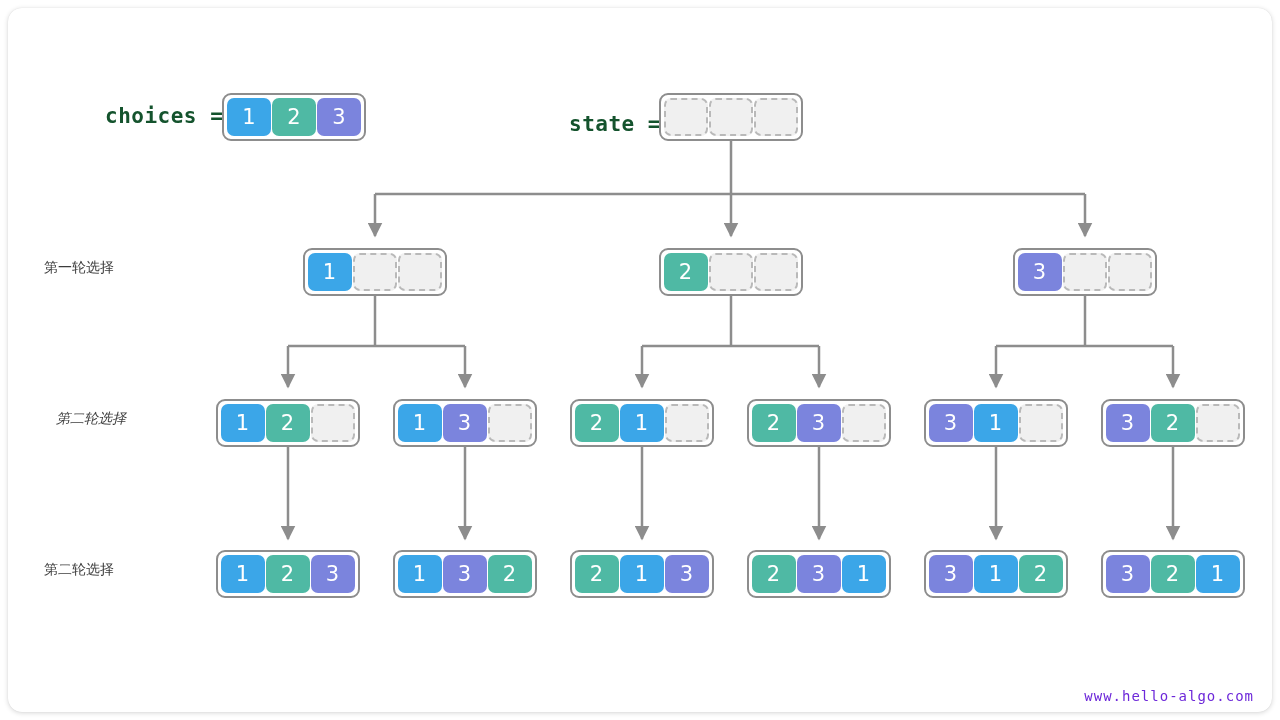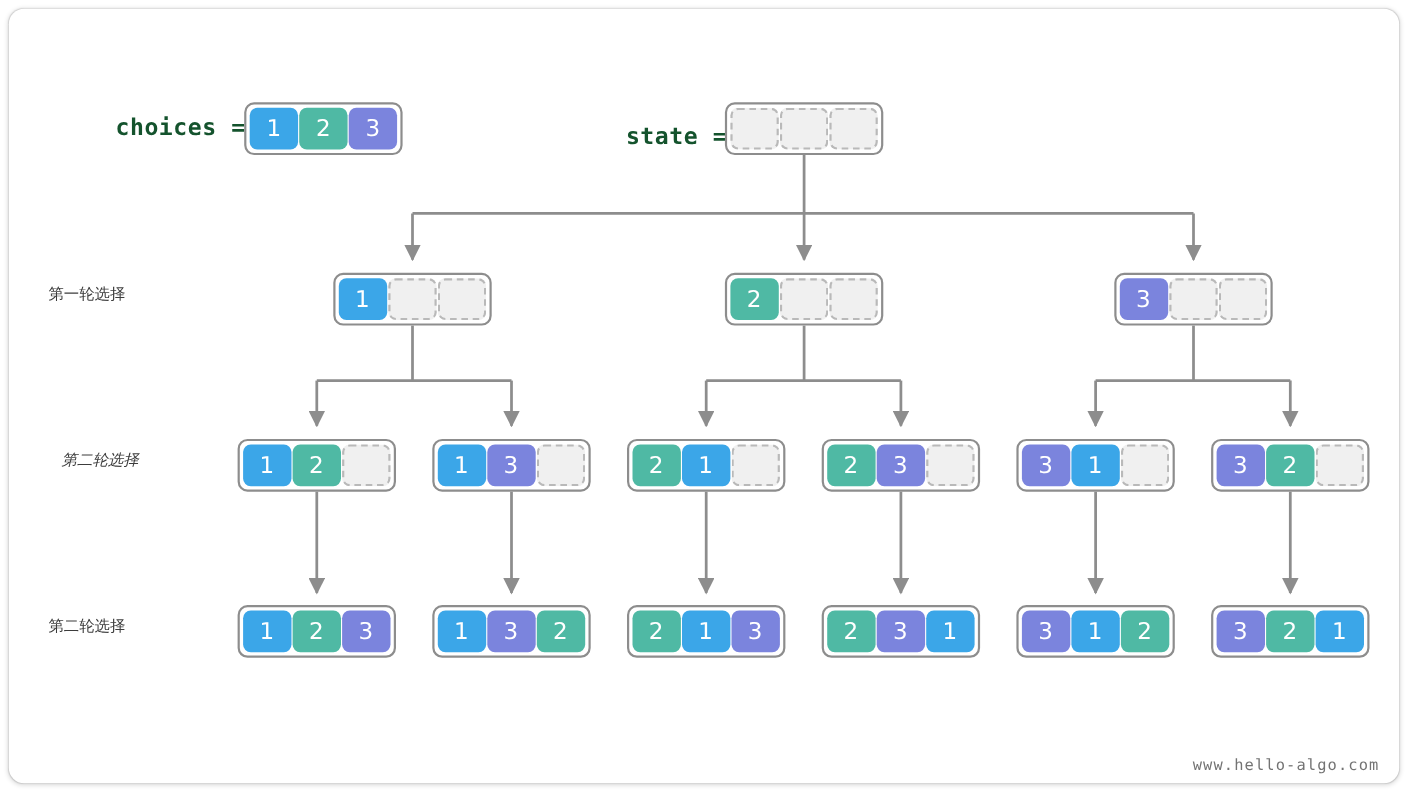--- a/index.html
+++ b/index.html
@@ -92,21 +92,21 @@
     border: 2px dashed #b9b9b9;
     color: transparent;
   }
   
   #watermark {
     position: absolute;
     right: 34px;
     bottom: 24px;
     font-family: "DejaVu Sans Mono", "Liberation Mono", monospace;
     font-size: 14px;
-    color: #737373;
+    color: #6d28d9;
     letter-spacing: 1px;
     white-space: nowrap;
   }
 </style>
 </head>
 <body>
 
 <div id="card">
   <div id="stage">
 

